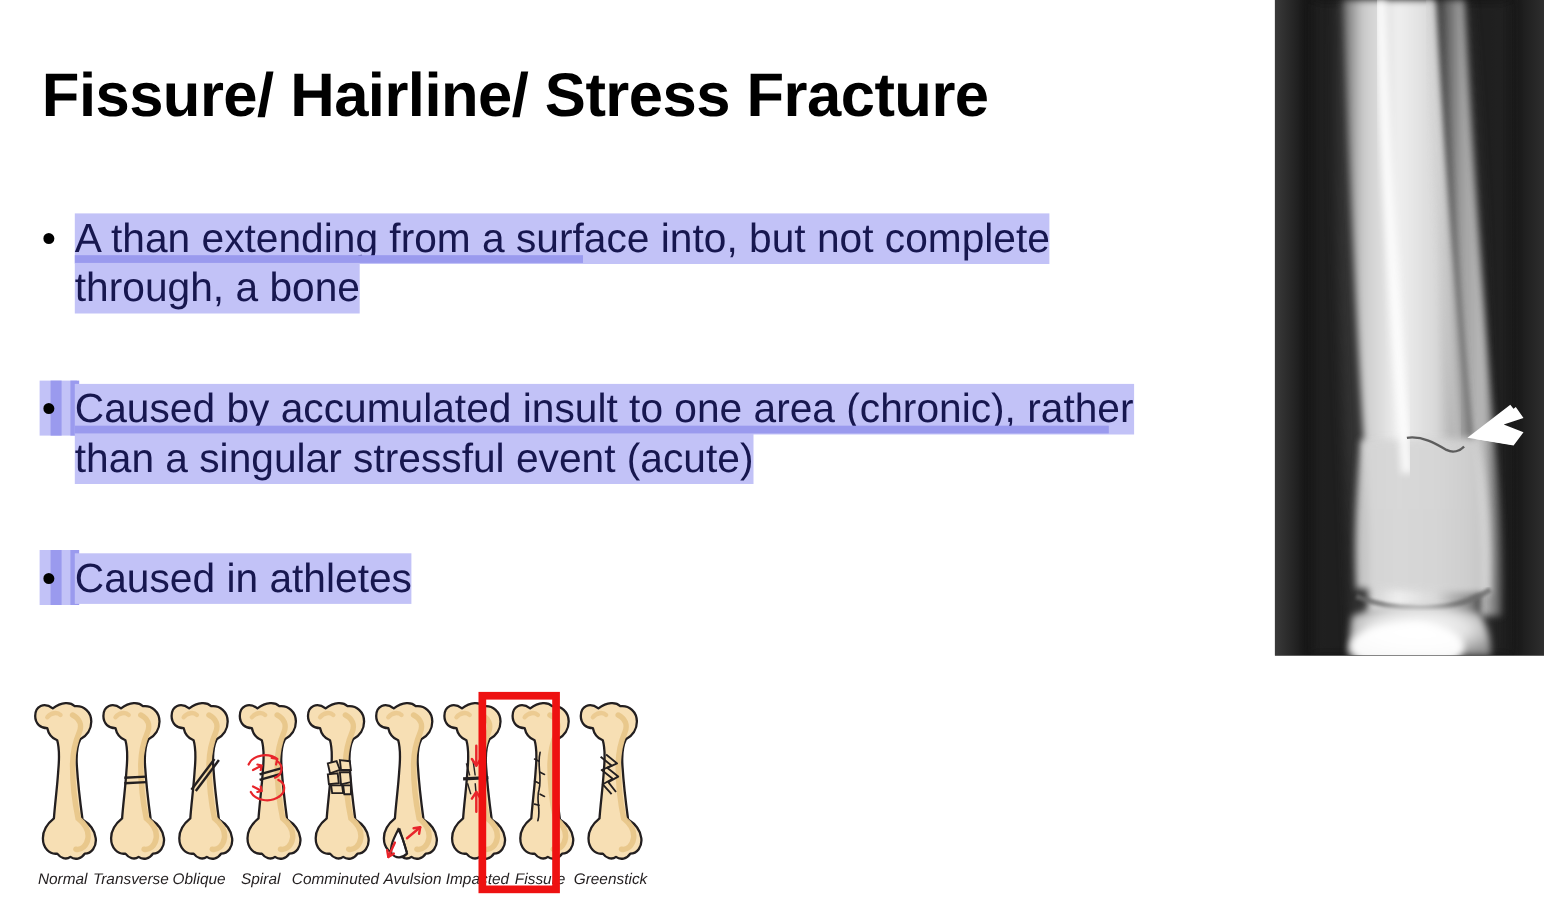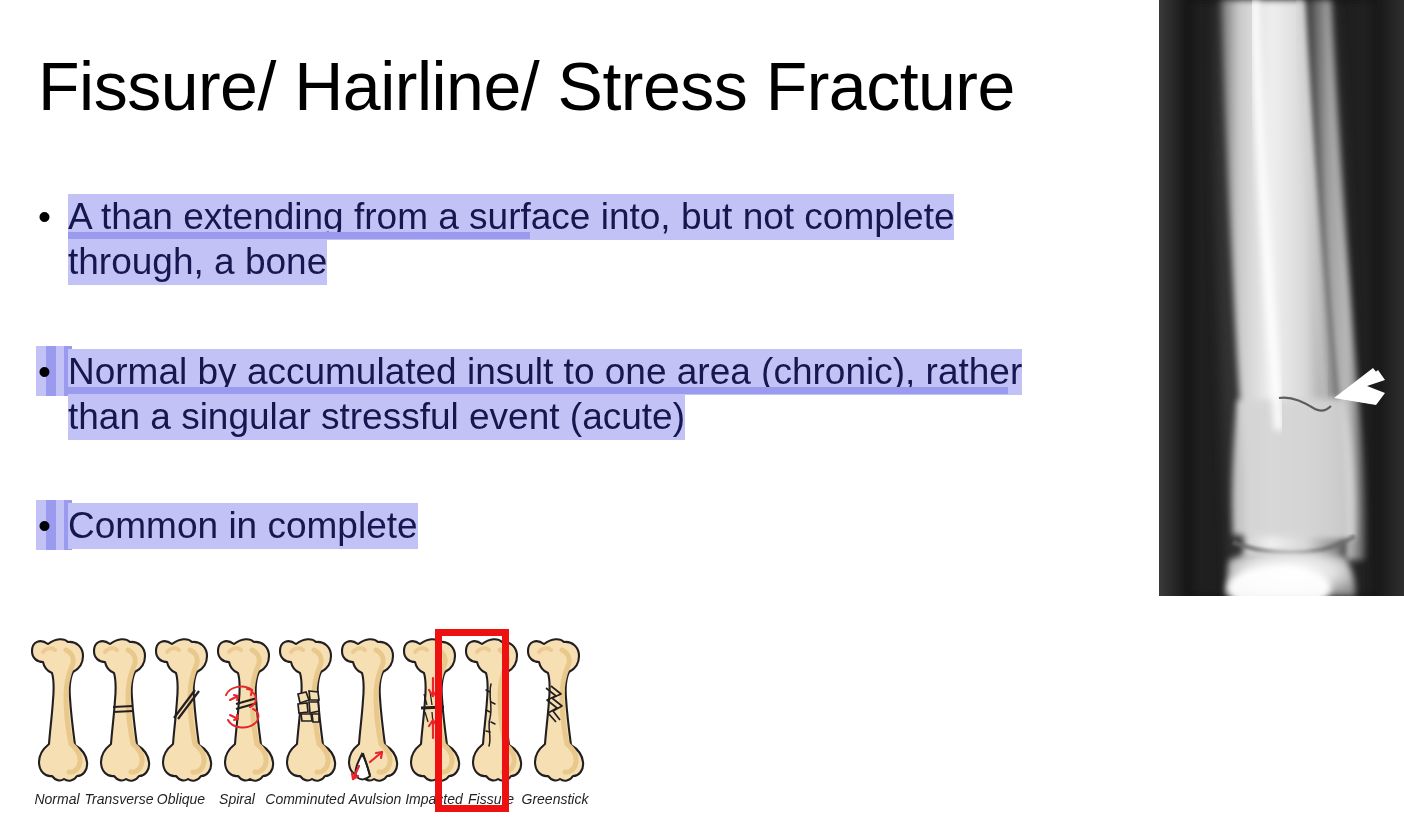--- a/index.html
+++ b/index.html
@@ -18,22 +18,22 @@
     overflow: hidden;
   }
 
   
   #slide-title {
     position: absolute;
     left: 38px;
     top: 48px;
     width: 1100px;
     font-family: "Liberation Sans", sans-serif;
-    font-weight: normal;
-    font-size: 68px;
+    font-weight: bold;
+    font-size: 56px;
     line-height: 76px;
     letter-spacing: -0.5px;
     color: #000000;
     white-space: nowrap;
   }
 
   
   .bullet-block {
     position: absolute;
     font-family: "Liberation Sans", sans-serif;
@@ -127,30 +127,30 @@
     <span class="bullet-marker">•</span>
     <span class="bullet-text"><span class="hl">A than extending from a surface into, but not complete through, a bone</span></span>
     <div class="underline-strip" style="left:30px; top:38px; width:462px;"></div>
   </div>
 
   <div class="bullet-block" id="b2">
     <div class="band" style="left:-2px; top:-3px; width:34px; height:50px;"></div>
     <div class="band dark" style="left:8px; top:-3px; width:10px; height:50px;"></div>
     <div class="band dark" style="left:26px; top:-3px; width:8px; height:50px;"></div>
     <span class="bullet-marker">•</span>
-    <span class="bullet-text"><span class="hl">Normal by accumulated insult to one area (chronic), rather than a singular stressful event (acute)</span></span>
+    <span class="bullet-text"><span class="hl">Caused by accumulated insult to one area (chronic), rather than a singular stressful event (acute)</span></span>
     <div class="underline-strip" style="left:30px; top:38px; width:940px;"></div>
   </div>
 
   <div class="bullet-block" id="b3">
     <div class="band" style="left:-2px; top:-3px; width:34px; height:50px;"></div>
     <div class="band dark" style="left:8px; top:-3px; width:10px; height:50px;"></div>
     <div class="band dark" style="left:26px; top:-3px; width:8px; height:50px;"></div>
     <span class="bullet-marker">•</span>
-    <span class="bullet-text"><span class="hl">Common in complete</span></span>
+    <span class="bullet-text"><span class="hl">Caused in athletes</span></span>
   </div>
 
   <div id="xray">
     <svg width="245" height="596" viewBox="0 0 245 596" xmlns="http://www.w3.org/2000/svg">
       <defs>
         <linearGradient id="bg-h" x1="0" y1="0" x2="1" y2="0">
           <stop offset="0%" stop-color="#3a3a3a"></stop>
           <stop offset="12%" stop-color="#151515"></stop>
           <stop offset="55%" stop-color="#0a0a0a"></stop>
           <stop offset="88%" stop-color="#161616"></stop>

